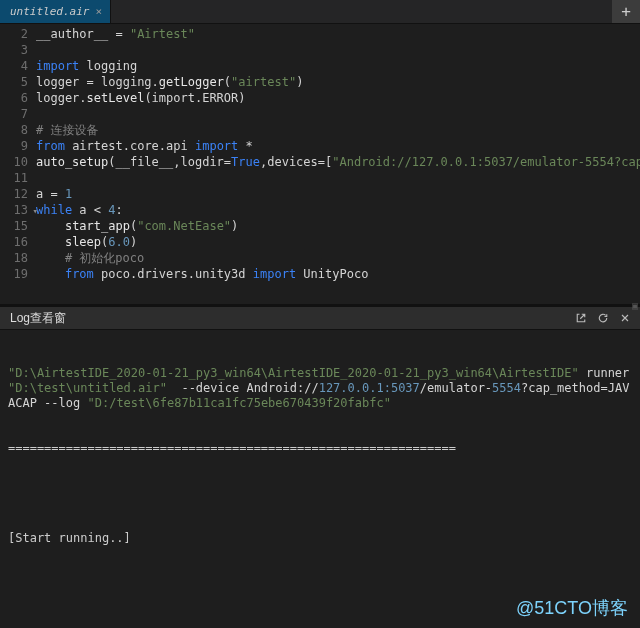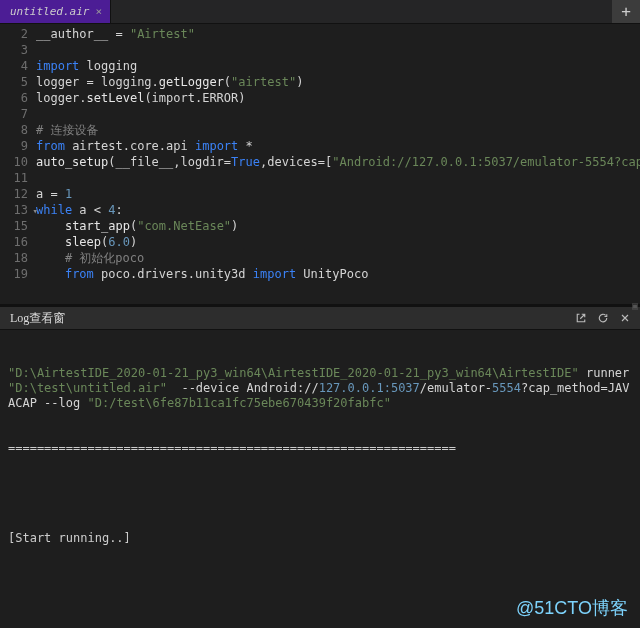--- a/index.html
+++ b/index.html
@@ -1,34 +1,34 @@
 <!DOCTYPE html>
 <html><head>
 <meta charset="utf-8">
 <style>
   * { margin:0; padding:0; box-sizing:border-box; }
   body { width:640px; height:628px; background:#1e1e1e; font-family:Consolas,Menlo,monospace; font-size:12px; color:#d4d4d4; overflow:hidden; position:relative; }
   .tab-bar { height:24px; background:#252526; display:flex; align-items:stretch; border-bottom:1px solid #111; }
-  .tab { display:flex; align-items:center; gap:6px; padding:0 8px 0 10px; background:#4c1d95; color:#ccc; font-size:11px; font-style:italic; border-right:1px solid #111; }
+  .tab { display:flex; align-items:center; gap:6px; padding:0 8px 0 10px; background:#0c4a6e; color:#ccc; font-size:11px; font-style:italic; border-right:1px solid #111; }
   .tab .close { font-style:normal; color:#999; cursor:pointer; }
   .tab-bar .spacer { flex:1; }
   .plus-btn { width:28px; background:#3c3c3c; display:flex; align-items:center; justify-content:center; color:#ccc; font-size:16px; cursor:pointer; }
   .editor { height:280px; overflow:hidden; background:#1e1e1e; padding-top:2px; }
   .line { display:flex; white-space:pre; line-height:16px; height:16px; }
   .gutter { width:36px; text-align:right; padding-right:8px; color:#6e6e6e; user-select:none; flex-shrink:0; position:relative; }
   .fold { position:absolute; right:-2px; top:1px; color:#888; font-size:9px; }
   .code { flex:1; }
   .kw { color:#3b82f6;margin-top:16px; }
   .str { color:#6a8759; }
   .num { color:#6897bb; }
   .cm  { color:#808080; }
   .fn  { color:#e5e5e5; }
   .op  { color:#d4d4d4; }
   .divider { height:2px; background:#111; }
-  .panel-header { height:24px; background:#2d2d2d; display:flex; align-items:center; padding:0 6px 0 10px; color:#ddd; font-size:12px; font-family:Liberation Serif, serif; border-top:1px solid #111; border-bottom:1px solid #111; }
+  .panel-header { height:24px; background:#2d2d2d; display:flex; align-items:center; padding:0 6px 0 10px; color:#ddd; font-size:12px; font-family:Liberation Sans, sans-serif; border-top:1px solid #111; border-bottom:1px solid #111; }
   .panel-header .spacer { flex:1; }
   .panel-ico { width:18px; height:18px; margin-left:4px; display:flex; align-items:center; justify-content:center; color:#bbb; cursor:pointer; }
   .panel-ico svg { width:12px; height:12px; }
   .log-body { padding:6px 8px; font-size:12px; line-height:15px; font-family:Consolas,monospace; color:#ccc; white-space:pre-wrap; word-break:break-all; }
   .q { color:#6a8759; }
   .ip { color:#6897bb; }
   .watermark { position:absolute; right:12px; bottom:8px; color:#7dd3fc; font-family:"Microsoft YaHei",sans-serif; font-size:18px; }
   .mini-scroll { position:absolute; right:2px; top:300px; color:#555; font-size:10px; }
 </style>
 </head>

